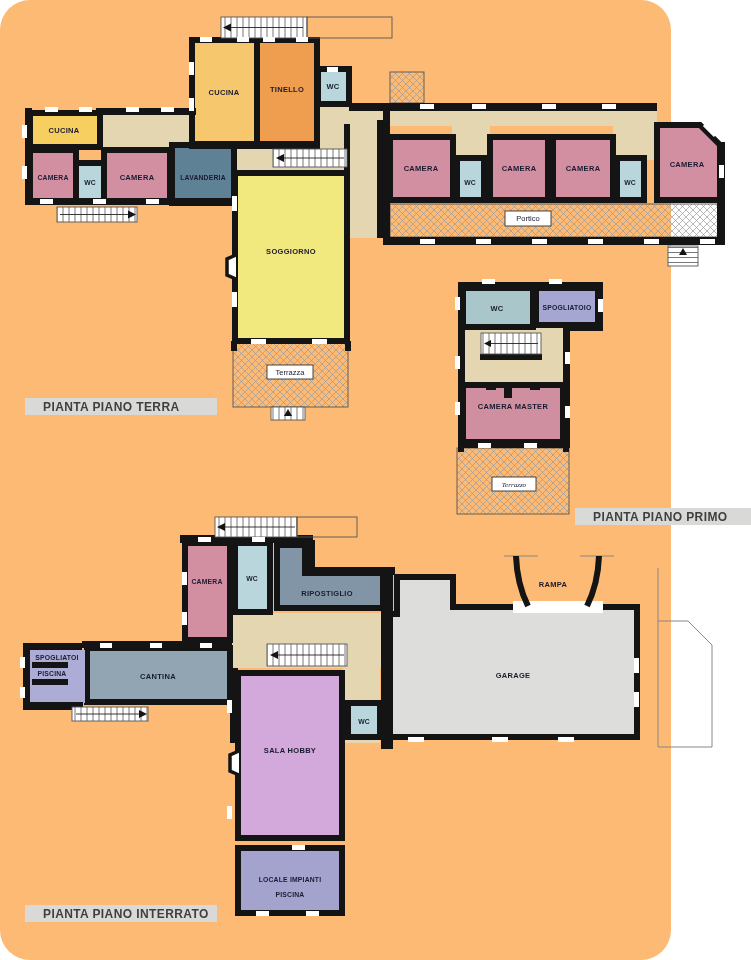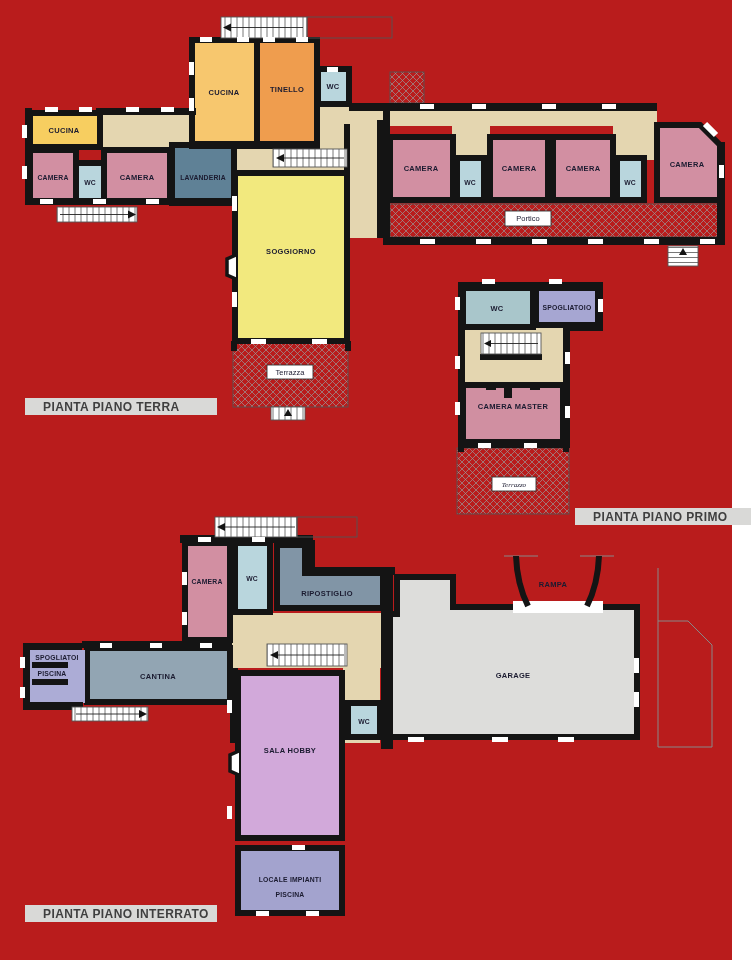--- a/index.html
+++ b/index.html
@@ -1,17 +1,17 @@
 <!DOCTYPE html>
 <html><head>
 <meta charset="utf-8">
 <style>
   html,body { margin:0; padding:0; background:#ffffff; }
-  .page { position:relative; width:732px; height:960px; background:#b91c1c;
-          font-family:"Liberation Sans", sans-serif; }
+  .page { position:relative; width:671px; height:960px; background:#fdba74;
+          font-family:"Liberation Sans", sans-serif;border-radius:30px; }
   svg text { font-family:"Liberation Sans", sans-serif; }
   .room   { stroke:#141414; stroke-width:6; }
   .wallseg{ fill:#141414; }
   .win    { fill:#ffffff; }
   .hatch  { fill:url(#hatch); stroke:#555; stroke-width:0.9; }
   .stair  { fill:url(#stepsV); stroke:#555; stroke-width:0.9; }
   .stairH { fill:url(#stepsH); stroke:#555; stroke-width:0.9; }
   .stairbg{ fill:#ffffff; stroke:none; }
   .landing{ fill:none; stroke:#555; stroke-width:0.9; }
   .runline{ stroke:#222; stroke-width:0.9; }

